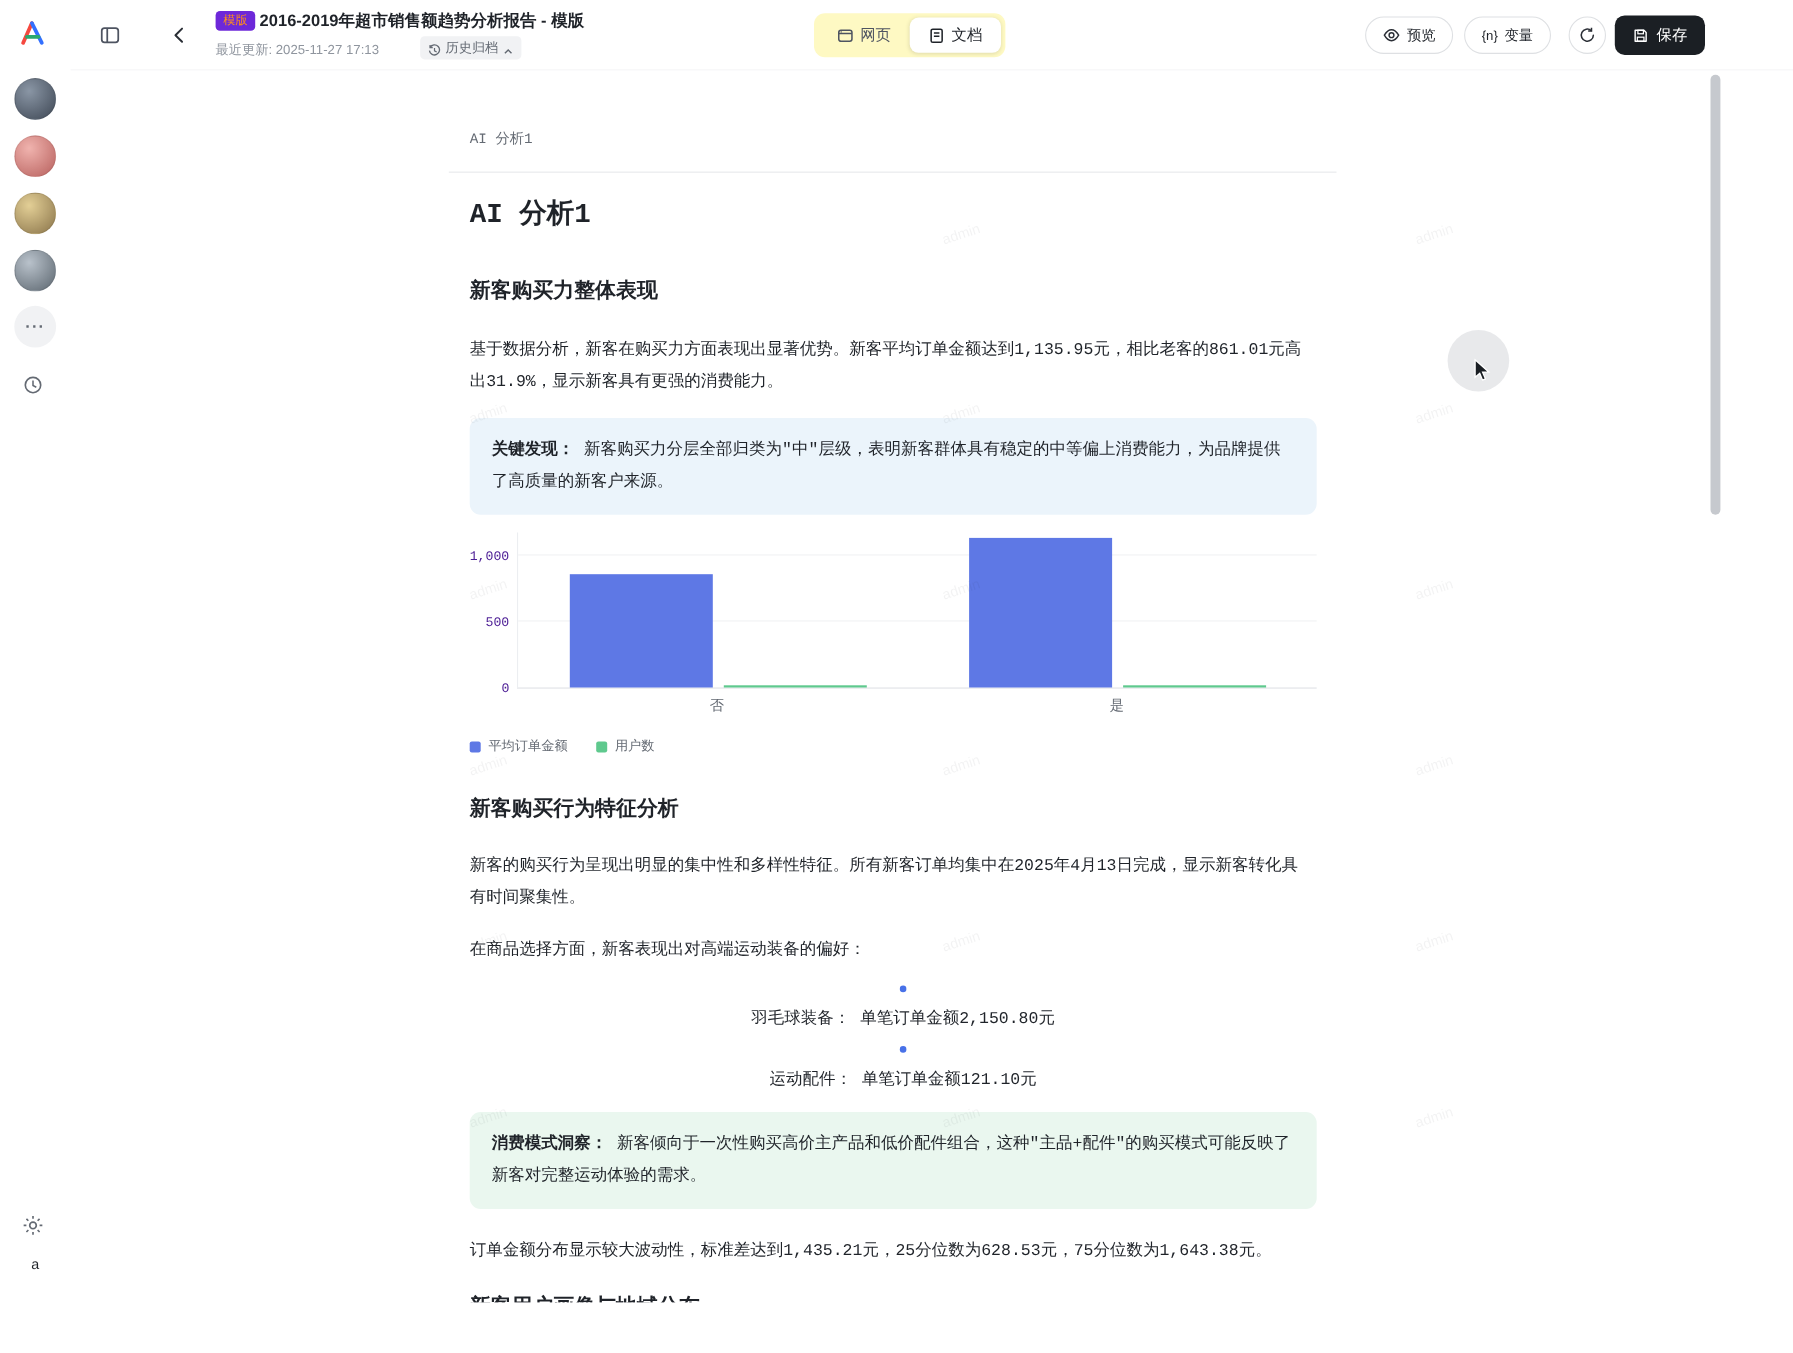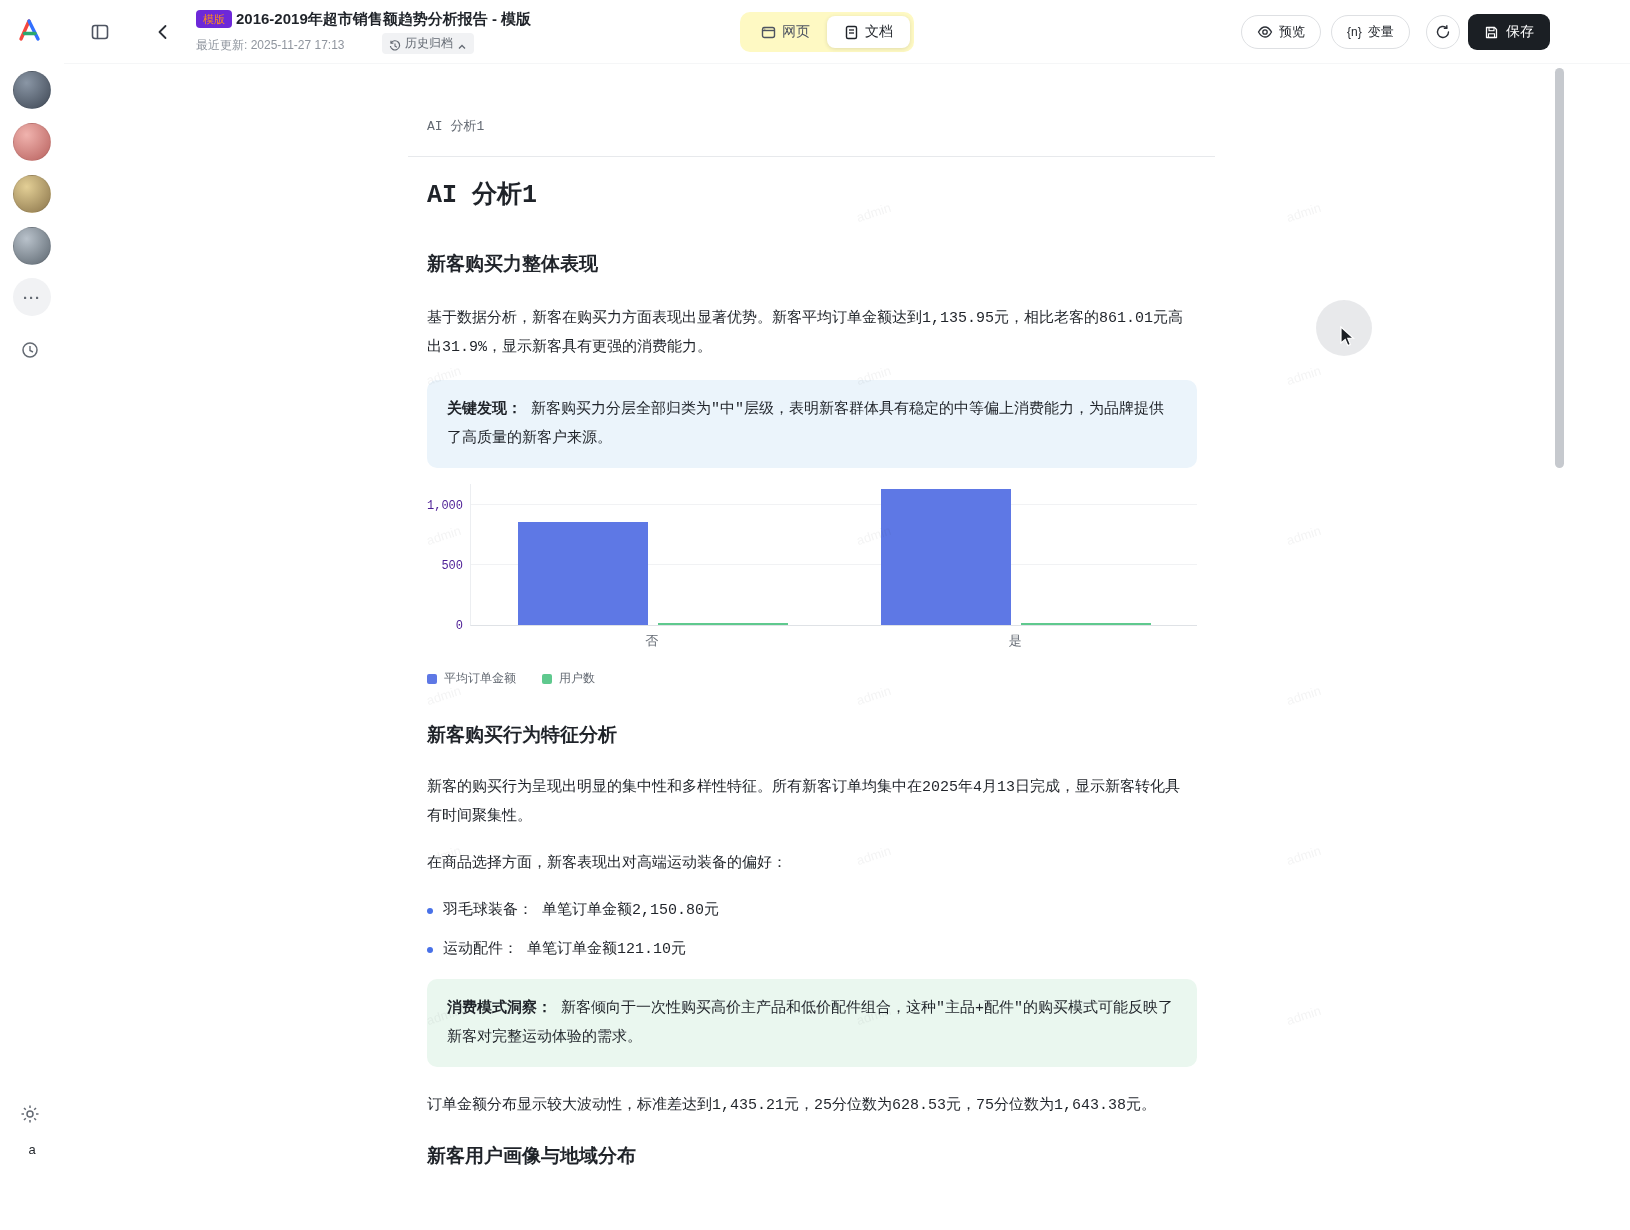--- a/index.html
+++ b/index.html
@@ -67,21 +67,21 @@
   .gridline { position:absolute; left:0; right:0; height:1px; background:#f1f2f4; }
   .chart-yticks { position:absolute; left:0; top:0; width:36px; height:142px; }
   .ytick { position:absolute; right:0; font-size:12px; color:#4c1d95; }
   .chart-xticks { position:relative; height:24px; }
   .xtick { position:absolute; top:6px; width:60px; text-align:center; font-size:13px; color:#646a73; }
   .legend { margin:20px 0 0 19px; display:flex; gap:26px; align-items:center; }
   .legend-item { display:flex; gap:7px; align-items:center; font-size:12px; color:#646a73; }
   .swatch { width:10px; height:10px; border-radius:2px; }
   
   .bullets { margin:18px 0 0 19px; }
-  .bullet { display:flex; align-items:center; gap:10px; font-size:15px; line-height:29px; margin-top:10px; }
+  .bullet { display:flex; align-items:center; gap:10px; font-size:15px; line-height:29px; margin-top:10px;flex-direction:column; }
   .bullet:first-child { margin-top:0; }
   .dot { width:6px; height:6px; border-radius:50%; background:#4871e8; flex:none; }
   .bottom-fade { position:absolute; left:0; right:0; top:1120px; height:60px; background:#fff; z-index:4; }
   
   .watermarks { position:absolute; inset:0; pointer-events:none; z-index:6; }
   .wm { position:absolute; font-size:13px; color:#1f2329; opacity:.05; transform:rotate(-18deg); }
   .halo { position:absolute; left:1316px; top:300px; width:56px; height:56px; border-radius:50%;
     background:#d8dadd; opacity:.6; z-index:19; }
   .cursor { position:absolute; left:1338px; top:326px; z-index:20; }
   .scroll-thumb { position:absolute; left:1555px; top:68px; width:9px; height:400px; border-radius:5px;

